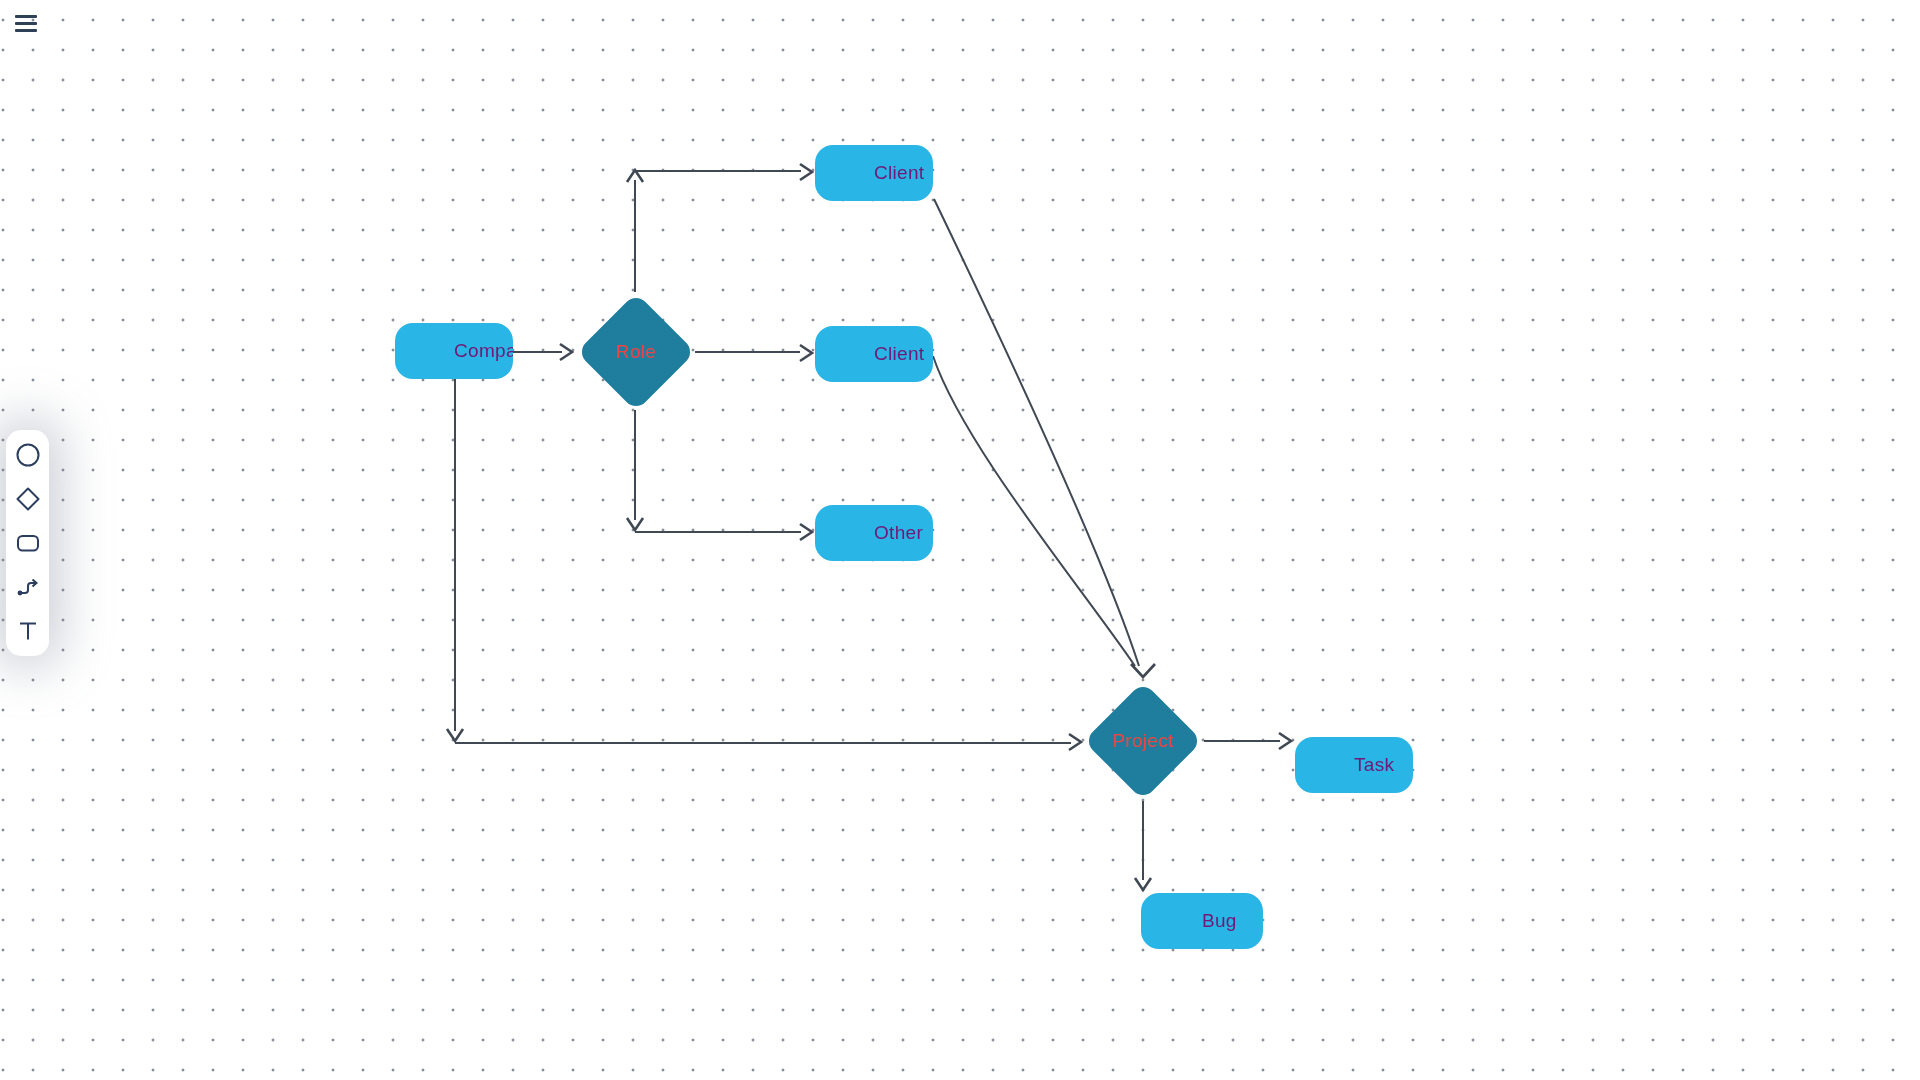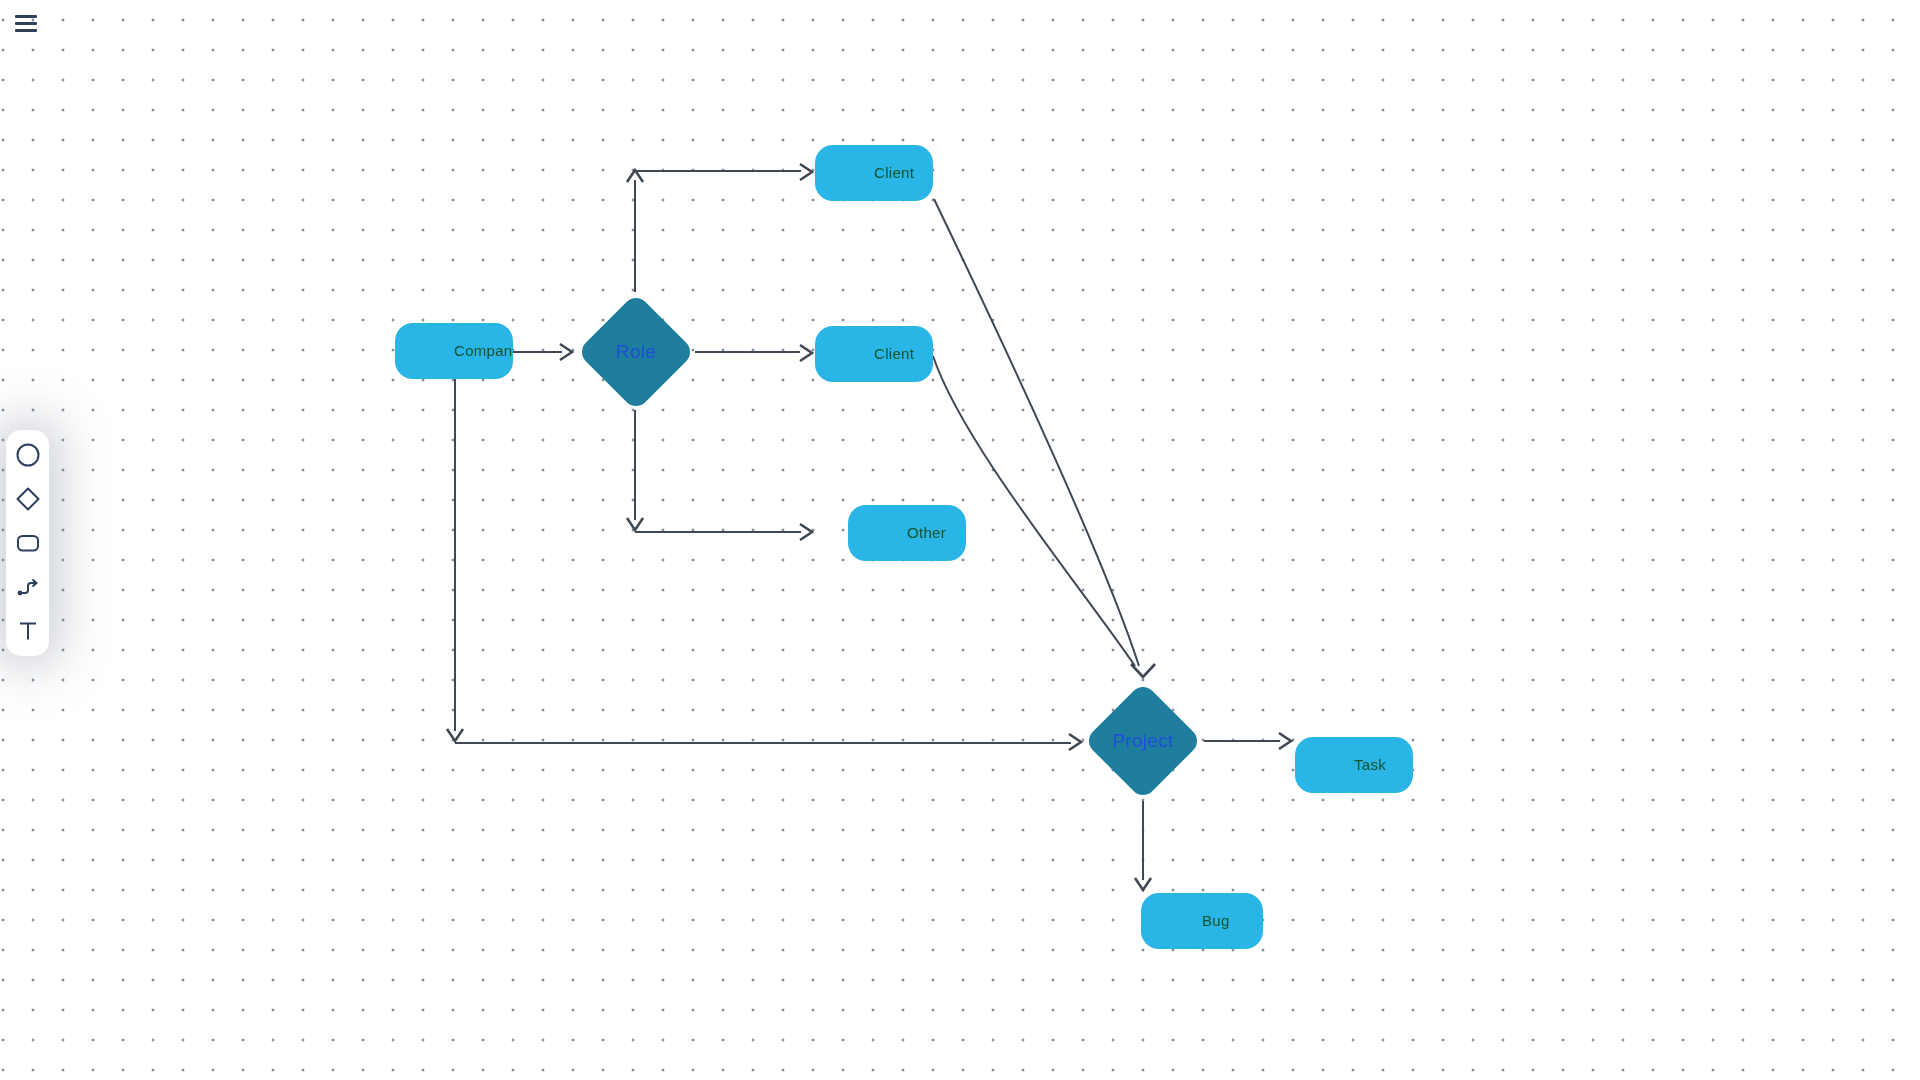--- a/index.html
+++ b/index.html
@@ -27,31 +27,31 @@
   .tool svg{display:block;}
   
   .edges{position:absolute;left:0;top:0;z-index:5;}
   .edges path{fill:none;stroke:#3f4853;stroke-width:2;}
   .edges path.head{stroke-width:2.6;}
   
   .node{position:absolute;z-index:10;cursor:pointer;}
   .rect-node{width:118px;height:56px;background:#29b5e6;border-radius:18px;overflow:hidden;}
   .rect-node .nlabel{
     position:absolute;left:50%;top:0;height:100%;line-height:56px;
-    font-size:15px;color:#14532d;white-space:nowrap;letter-spacing:.3px;
+    font-size:19px;color:#701a75;white-space:nowrap;letter-spacing:.3px;
   }
   .diamond-node{width:118px;height:118px;background:transparent;}
   .diamond-node .dshape{
     position:absolute;left:17px;top:17px;width:84px;height:84px;
     background:#1f7e9e;border-radius:13px;transform:rotate(45deg);
   }
   .diamond-node .dlabel{
     position:absolute;left:0;top:0;right:0;bottom:0;
     display:flex;align-items:center;justify-content:center;
-    font-size:19px;color:#1d4ed8;letter-spacing:.3px;
+    font-size:19px;color:#ef4444;letter-spacing:.3px;
   }
 </style>
 </head>
 <body>
 
 <div class="hamburger">
   <div class="bar"></div>
   <div class="bar"></div>
   <div class="bar"></div>
 </div>
@@ -140,21 +140,21 @@
 </div>
 
 <div class="node rect-node" style="left:815px;top:145px;">
   <span class="nlabel">Client</span>
 </div>
 
 <div class="node rect-node" style="left:815px;top:326px;">
   <span class="nlabel">Client</span>
 </div>
 
-<div class="node rect-node" style="left:815px;top:505px;margin-left:33px;">
+<div class="node rect-node" style="left:815px;top:505px;">
   <span class="nlabel">Other</span>
 </div>
 
 <div class="node diamond-node" style="left:1084px;top:682px;">
   <div class="dshape"></div>
   <span class="dlabel">Project</span>
 </div>
 
 <div class="node rect-node" style="left:1295px;top:713px;margin-top:24px;">
   <span class="nlabel">Task</span>

